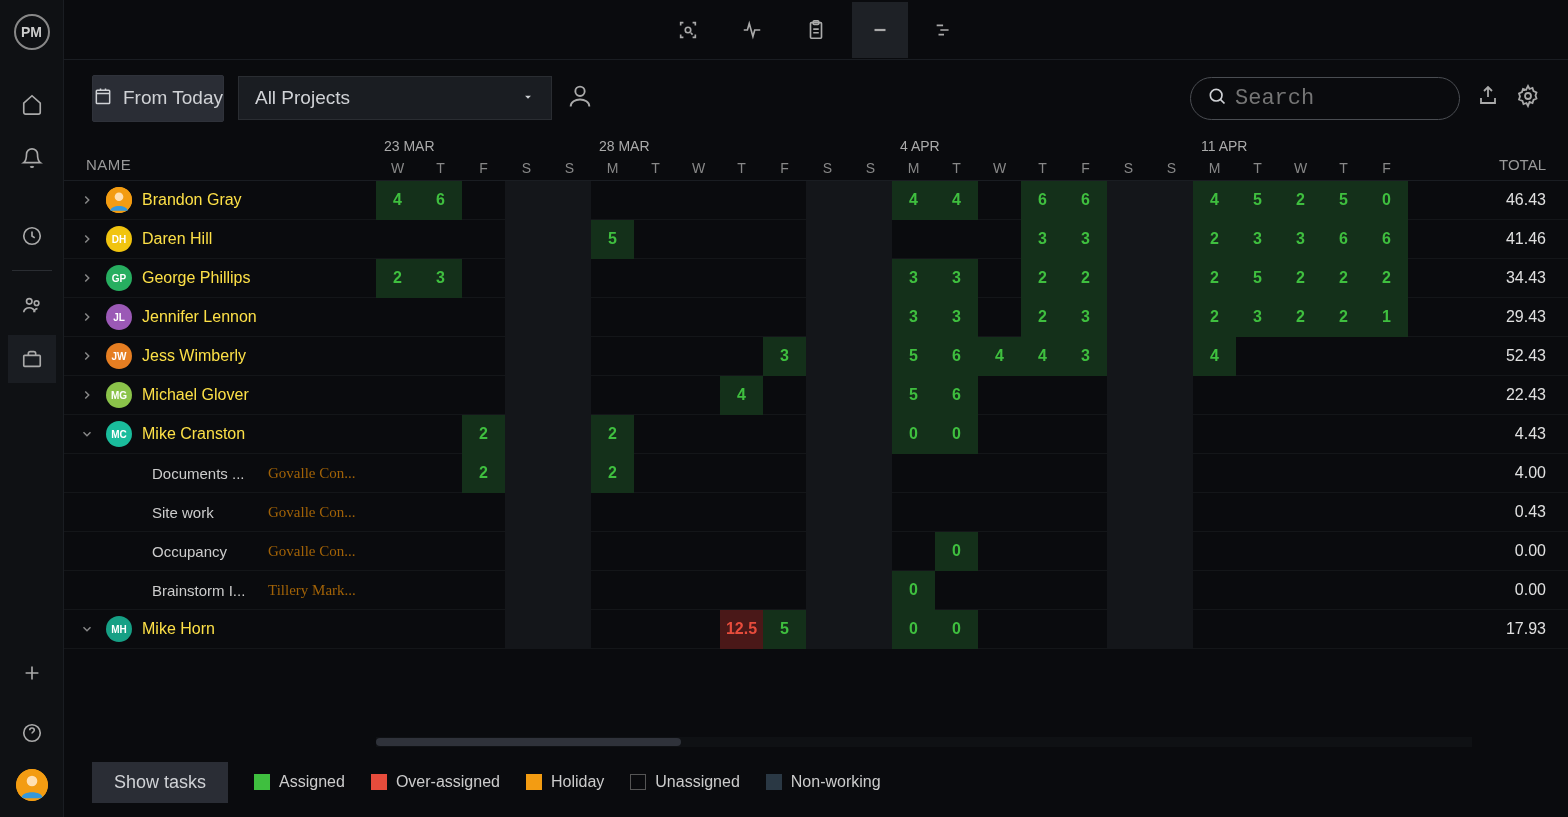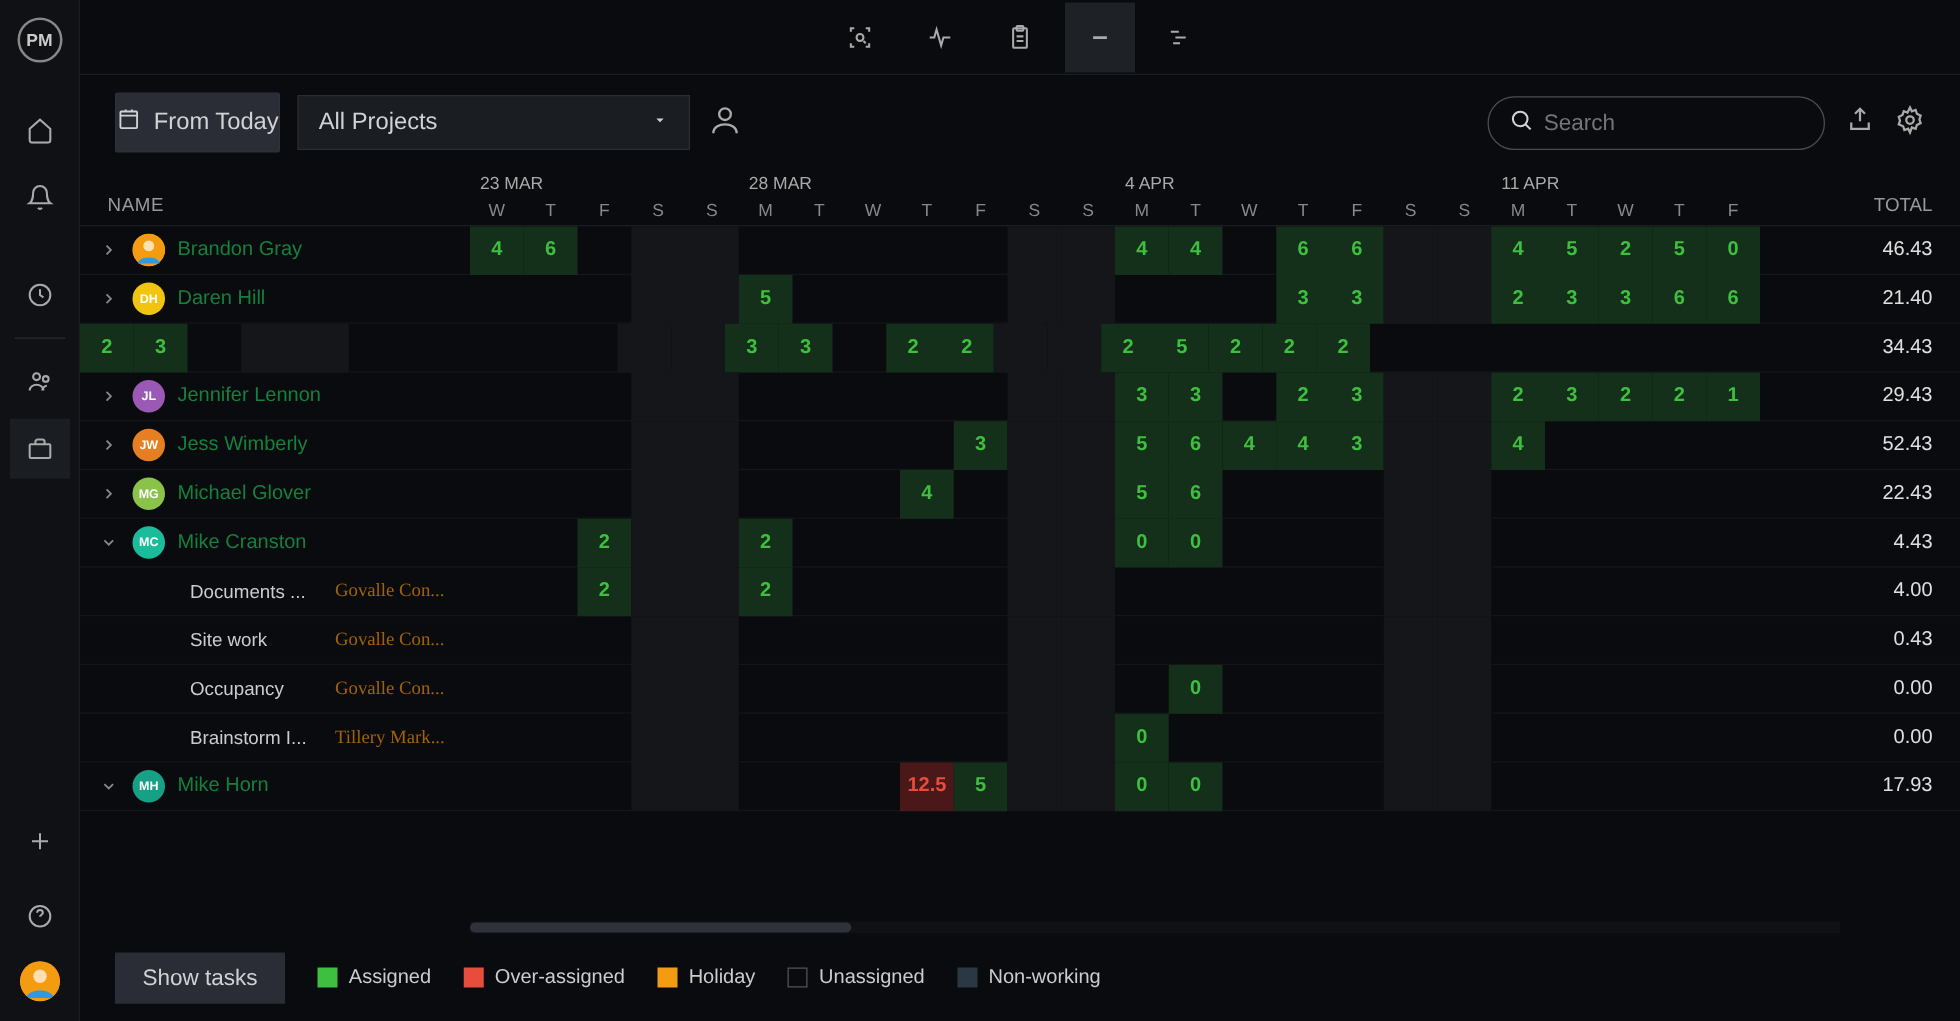--- a/index.html
+++ b/index.html
@@ -114,23 +114,24 @@
   gap: 8px;
   border: 1.5px solid #4a4d52;
   border-radius: 22px;
   padding: 8px 16px;
   width: 270px;
 }
 .search-box input {
   background: transparent;
   border: 0;
   color: #888;
-  font-size: 18px;
+  font-size: 22px;
   outline: none;
   flex: 1;
+  font-family: Liberation Mono, monospace;
 }
 .ctrl-icon { color: #aaa; cursor: pointer; }
 .ctrl-icon svg { width: 24px; height: 24px; }
 
 
 .grid { flex: 1; display: flex; flex-direction: column; overflow: hidden; }
 .grid-header {
   display: flex;
   border-bottom: 1px solid #1a1d22;
 }
@@ -169,21 +170,21 @@
   width: 26px; height: 26px;
   border-radius: 50%;
   display: flex;
   align-items: center;
   justify-content: center;
   font-size: 10px;
   font-weight: 600;
   color: #fff;
   flex-shrink: 0;
 }
-.person-name { font-size: 16px; color: #15803d; }
+.person-name { font-size: 16px; color: #fde047; }
 .task-name-cell { width: 312px; flex-shrink: 0; display:flex; padding-left: 88px; gap:6px; font-size:15px; color:#ccc; align-items:center;}
 .task-label { width: 110px; white-space:nowrap; overflow:hidden; text-overflow:ellipsis;}
 .task-proj { flex:1; white-space:nowrap; overflow:hidden; text-overflow:ellipsis; color:#a16207;font-family:Liberation Serif, serif;}
 .row-cells { display: flex; flex: 1; }
 .cell {
   width: 43px; height: 39px;
   display: flex;
   align-items: center;
   justify-content: center;
   font-size: 16px;
@@ -487,134 +488,143 @@
               <div class="cell block-green">3</div>
               <div class="cell block-green">3</div>
               <div class="cell weekend"></div>
               <div class="cell weekend"></div>
               <div class="cell block-green">2</div>
               <div class="cell block-green">3</div>
               <div class="cell block-green">3</div>
               <div class="cell block-green">6</div>
               <div class="cell block-green">6</div>
             </div>
-            <div class="row-total">21.40</div>
-          </div>
-          <div class="row">
-            <div class="row-cells">
-              <div class="cell block-green">2</div>
-              <div class="cell block-green">3</div>
-              <div class="cell"></div>
-              <div class="cell weekend"></div>
-              <div class="cell weekend"></div>
-              <div class="cell"></div>
-              <div class="cell"></div>
-              <div class="cell"></div>
-              <div class="cell"></div>
-              <div class="cell"></div>
-              <div class="cell weekend"></div>
-              <div class="cell weekend"></div>
-              <div class="cell block-green">3</div>
-              <div class="cell block-green">3</div>
-              <div class="cell"></div>
-              <div class="cell block-green">2</div>
-              <div class="cell block-green">2</div>
-              <div class="cell weekend"></div>
-              <div class="cell weekend"></div>
-              <div class="cell block-green">2</div>
-              <div class="cell block-green">5</div>
-              <div class="cell block-green">2</div>
-              <div class="cell block-green">2</div>
-              <div class="cell block-green">2</div>
-            </div>
-            <div class="row-total">34.43</div>
+            <div class="row-total">41.46</div>
           </div>
           <div class="row">
             <div class="row-name">
               <div class="chev">
                 <svg width="14" height="14" viewBox="0 0 24 24" fill="none" stroke="currentColor" stroke-width="2.5">
                   <path d="M9 6l6 6-6 6"></path>
                 </svg>
               </div>
-              <div class="avatar" style="background: rgb(155, 89, 182);">JL</div>
-              <div class="person-name">Jennifer Lennon</div>
-            </div>
-            <div class="row-cells">
-              <div class="cell"></div>
-              <div class="cell"></div>
-              <div class="cell"></div>
-              <div class="cell weekend"></div>
-              <div class="cell weekend"></div>
-              <div class="cell"></div>
-              <div class="cell"></div>
-              <div class="cell"></div>
-              <div class="cell"></div>
-              <div class="cell"></div>
-              <div class="cell weekend"></div>
-              <div class="cell weekend"></div>
-              <div class="cell block-green">3</div>
-              <div class="cell block-green">3</div>
-              <div class="cell"></div>
-              <div class="cell block-green">2</div>
-              <div class="cell block-green">3</div>
-              <div class="cell weekend"></div>
-              <div class="cell weekend"></div>
-              <div class="cell block-green">2</div>
-              <div class="cell block-green">3</div>
-              <div class="cell block-green">2</div>
-              <div class="cell block-green">2</div>
-              <div class="cell block-green">1</div>
-            </div>
-            <div class="row-total">29.43</div>
+              <div class="avatar" style="background: rgb(39, 174, 96);">GP</div>
+              <div class="person-name">George Phillips</div>
+            </div>
+            <div class="row-cells">
+              <div class="cell block-green">2</div>
+              <div class="cell block-green">3</div>
+              <div class="cell"></div>
+              <div class="cell weekend"></div>
+              <div class="cell weekend"></div>
+              <div class="cell"></div>
+              <div class="cell"></div>
+              <div class="cell"></div>
+              <div class="cell"></div>
+              <div class="cell"></div>
+              <div class="cell weekend"></div>
+              <div class="cell weekend"></div>
+              <div class="cell block-green">3</div>
+              <div class="cell block-green">3</div>
+              <div class="cell"></div>
+              <div class="cell block-green">2</div>
+              <div class="cell block-green">2</div>
+              <div class="cell weekend"></div>
+              <div class="cell weekend"></div>
+              <div class="cell block-green">2</div>
+              <div class="cell block-green">5</div>
+              <div class="cell block-green">2</div>
+              <div class="cell block-green">2</div>
+              <div class="cell block-green">2</div>
+            </div>
+            <div class="row-total">34.43</div>
           </div>
           <div class="row">
             <div class="row-name">
               <div class="chev">
                 <svg width="14" height="14" viewBox="0 0 24 24" fill="none" stroke="currentColor" stroke-width="2.5">
                   <path d="M9 6l6 6-6 6"></path>
                 </svg>
               </div>
-              <div class="avatar" style="background: rgb(230, 126, 34);">JW</div>
-              <div class="person-name">Jess Wimberly</div>
-            </div>
-            <div class="row-cells">
-              <div class="cell"></div>
-              <div class="cell"></div>
-              <div class="cell"></div>
-              <div class="cell weekend"></div>
-              <div class="cell weekend"></div>
-              <div class="cell"></div>
-              <div class="cell"></div>
-              <div class="cell"></div>
-              <div class="cell"></div>
-              <div class="cell block-green">3</div>
-              <div class="cell weekend"></div>
-              <div class="cell weekend"></div>
-              <div class="cell block-green">5</div>
-              <div class="cell block-green">6</div>
-              <div class="cell block-green">4</div>
-              <div class="cell block-green">4</div>
-              <div class="cell block-green">3</div>
-              <div class="cell weekend"></div>
-              <div class="cell weekend"></div>
-              <div class="cell block-green">4</div>
-              <div class="cell"></div>
-              <div class="cell"></div>
-              <div class="cell"></div>
-              <div class="cell"></div>
-            </div>
-            <div class="row-total">52.43</div>
+              <div class="avatar" style="background: rgb(155, 89, 182);">JL</div>
+              <div class="person-name">Jennifer Lennon</div>
+            </div>
+            <div class="row-cells">
+              <div class="cell"></div>
+              <div class="cell"></div>
+              <div class="cell"></div>
+              <div class="cell weekend"></div>
+              <div class="cell weekend"></div>
+              <div class="cell"></div>
+              <div class="cell"></div>
+              <div class="cell"></div>
+              <div class="cell"></div>
+              <div class="cell"></div>
+              <div class="cell weekend"></div>
+              <div class="cell weekend"></div>
+              <div class="cell block-green">3</div>
+              <div class="cell block-green">3</div>
+              <div class="cell"></div>
+              <div class="cell block-green">2</div>
+              <div class="cell block-green">3</div>
+              <div class="cell weekend"></div>
+              <div class="cell weekend"></div>
+              <div class="cell block-green">2</div>
+              <div class="cell block-green">3</div>
+              <div class="cell block-green">2</div>
+              <div class="cell block-green">2</div>
+              <div class="cell block-green">1</div>
+            </div>
+            <div class="row-total">29.43</div>
           </div>
           <div class="row">
             <div class="row-name">
               <div class="chev">
                 <svg width="14" height="14" viewBox="0 0 24 24" fill="none" stroke="currentColor" stroke-width="2.5">
                   <path d="M9 6l6 6-6 6"></path>
                 </svg>
               </div>
+              <div class="avatar" style="background: rgb(230, 126, 34);">JW</div>
+              <div class="person-name">Jess Wimberly</div>
+            </div>
+            <div class="row-cells">
+              <div class="cell"></div>
+              <div class="cell"></div>
+              <div class="cell"></div>
+              <div class="cell weekend"></div>
+              <div class="cell weekend"></div>
+              <div class="cell"></div>
+              <div class="cell"></div>
+              <div class="cell"></div>
+              <div class="cell"></div>
+              <div class="cell block-green">3</div>
+              <div class="cell weekend"></div>
+              <div class="cell weekend"></div>
+              <div class="cell block-green">5</div>
+              <div class="cell block-green">6</div>
+              <div class="cell block-green">4</div>
+              <div class="cell block-green">4</div>
+              <div class="cell block-green">3</div>
+              <div class="cell weekend"></div>
+              <div class="cell weekend"></div>
+              <div class="cell block-green">4</div>
+              <div class="cell"></div>
+              <div class="cell"></div>
+              <div class="cell"></div>
+              <div class="cell"></div>
+            </div>
+            <div class="row-total">52.43</div>
+          </div>
+          <div class="row">
+            <div class="row-name">
+              <div class="chev">
+                <svg width="14" height="14" viewBox="0 0 24 24" fill="none" stroke="currentColor" stroke-width="2.5">
+                  <path d="M9 6l6 6-6 6"></path>
+                </svg>
+              </div>
               <div class="avatar" style="background: rgb(139, 195, 74);">MG</div>
               <div class="person-name">Michael Glover</div>
             </div>
             <div class="row-cells">
               <div class="cell"></div>
               <div class="cell"></div>
               <div class="cell"></div>
               <div class="cell weekend"></div>
               <div class="cell weekend"></div>
               <div class="cell"></div>

